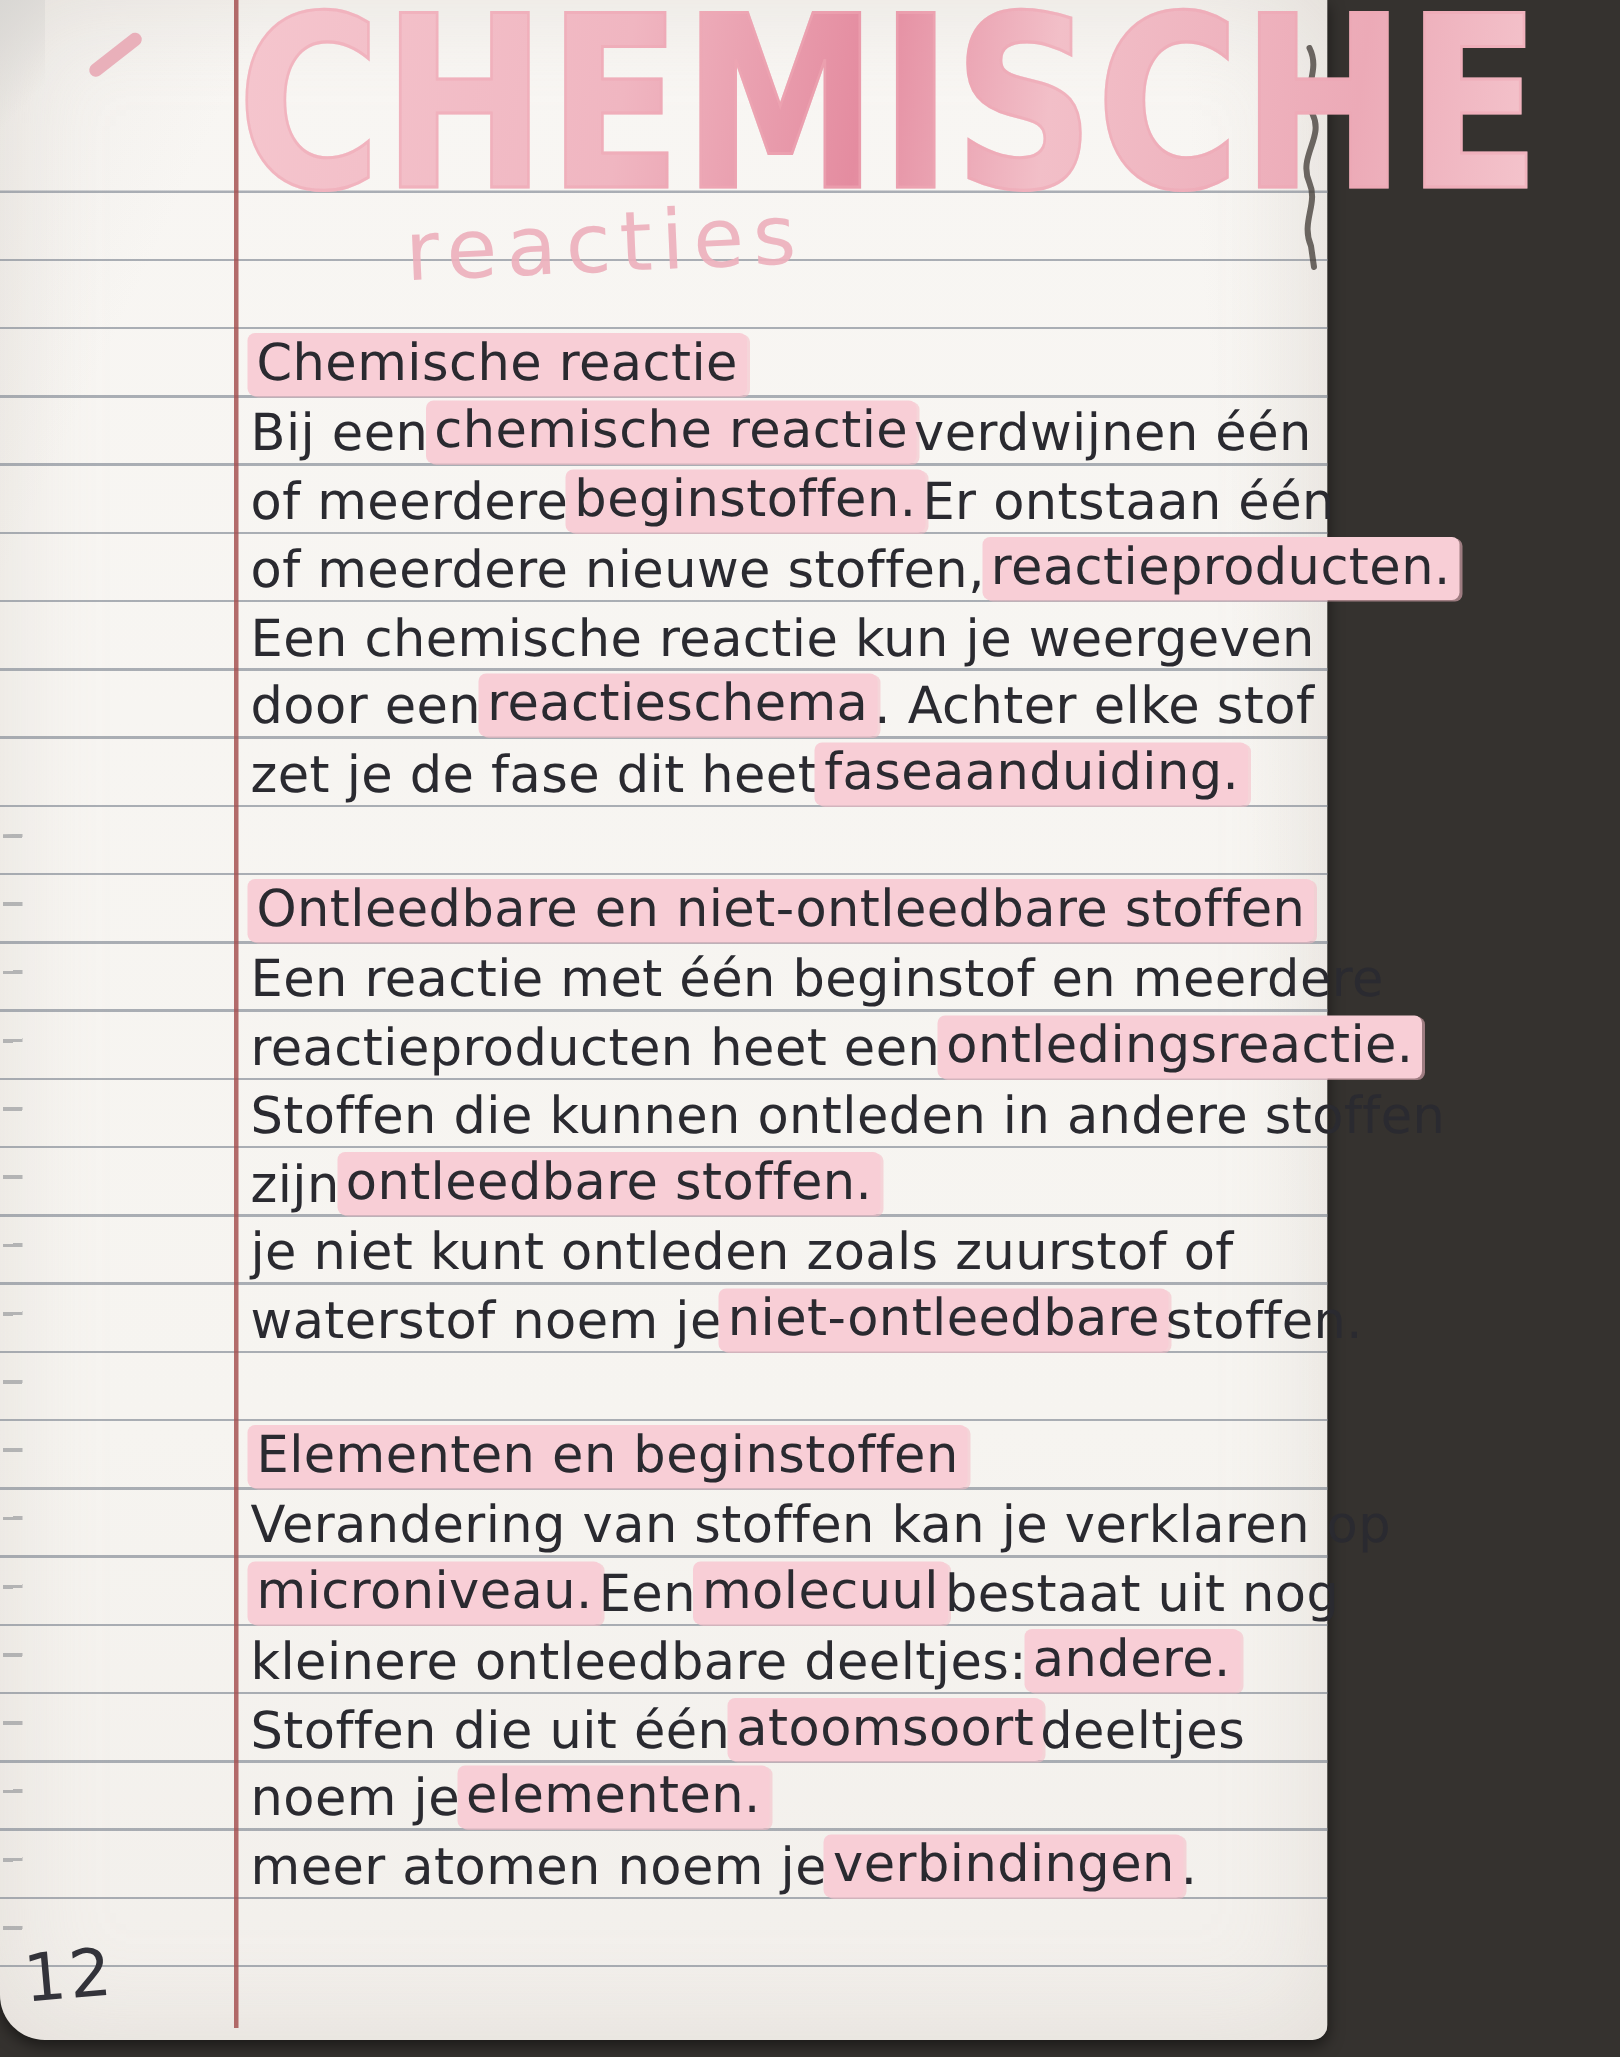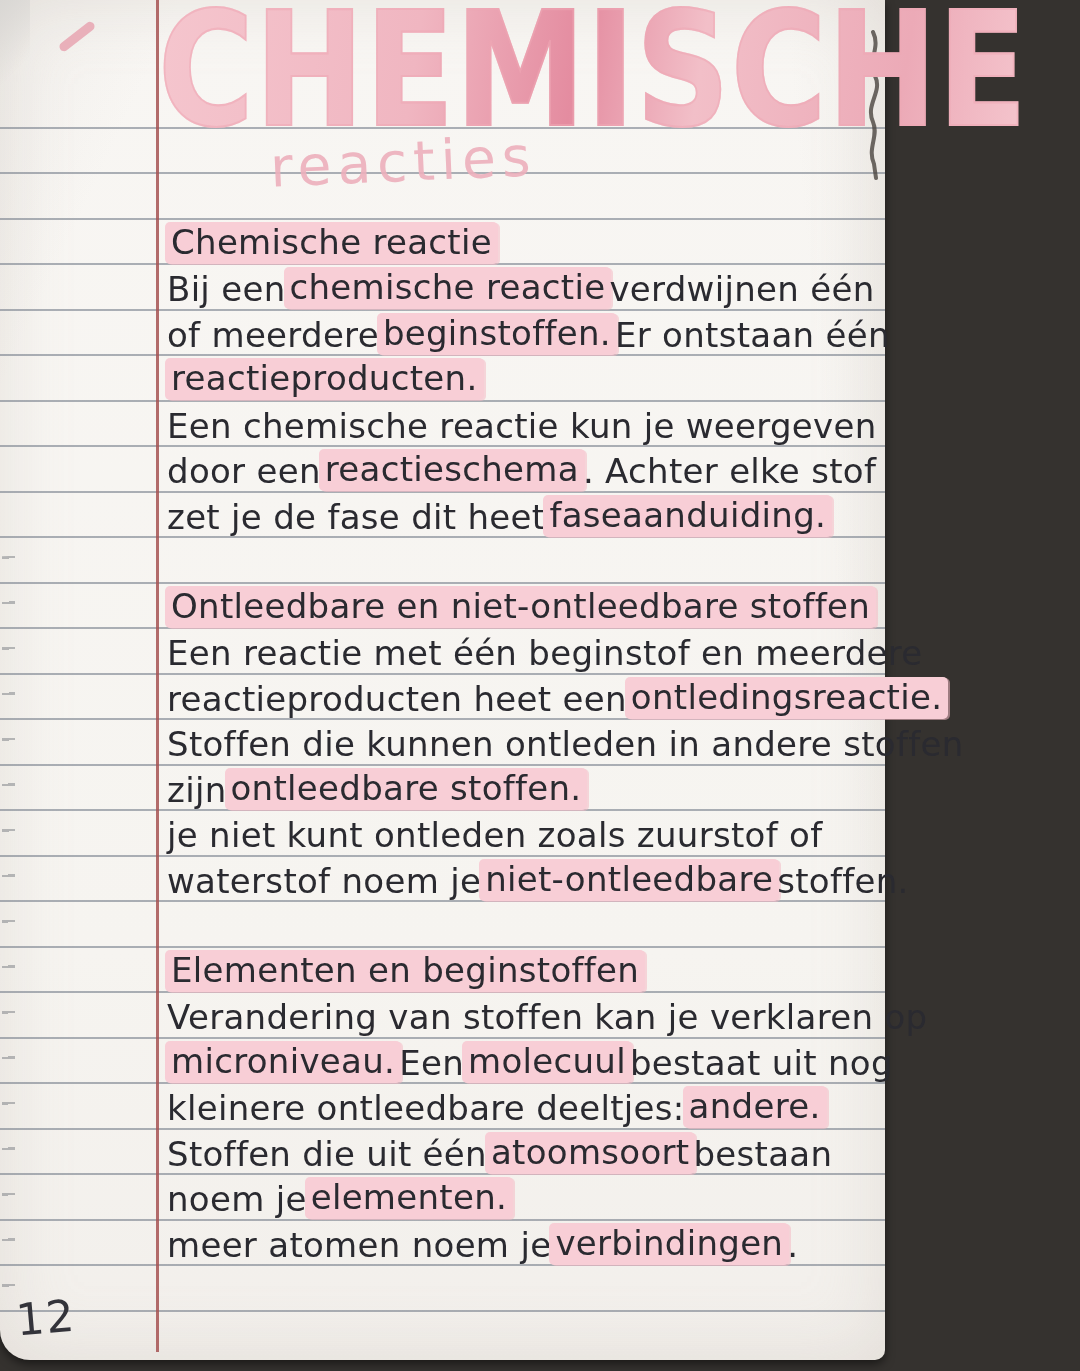--- a/index.html
+++ b/index.html
@@ -113,20 +113,21 @@
           <span>Bij een </span>
           <span class="hl">chemische reactie</span>
           <span> verdwijnen één</span>
         </div>
         <div class="tline">
           <span>of meerdere </span>
           <span class="hl">beginstoffen.</span>
           <span> Er ontstaan één</span>
         </div>
         <div class="tline">
+          <span>of meerdere nieuwe stoffen, </span>
           <span class="hl">reactieproducten.</span>
         </div>
         <div class="tline">
           <span>Een chemische reactie kun je weergeven</span>
         </div>
         <div class="tline">
           <span>door een </span>
           <span class="hl">reactieschema</span>
           <span>. Achter elke stof</span>
         </div>
@@ -175,21 +176,21 @@
           <span class="hl">molecuul</span>
           <span> bestaat uit nog</span>
         </div>
         <div class="tline">
           <span>kleinere ontleedbare deeltjes: </span>
           <span class="hl">andere.</span>
         </div>
         <div class="tline">
           <span>Stoffen die uit één </span>
           <span class="hl">atoomsoort</span>
-          <span> bestaan</span>
+          <span> deeltjes</span>
         </div>
         <div class="tline">
           <span>noem je </span>
           <span class="hl">elementen.</span>
         </div>
         <div class="tline">
           <span>meer atomen noem je </span>
           <span class="hl">verbindingen</span>
           <span>.</span>
         </div>

